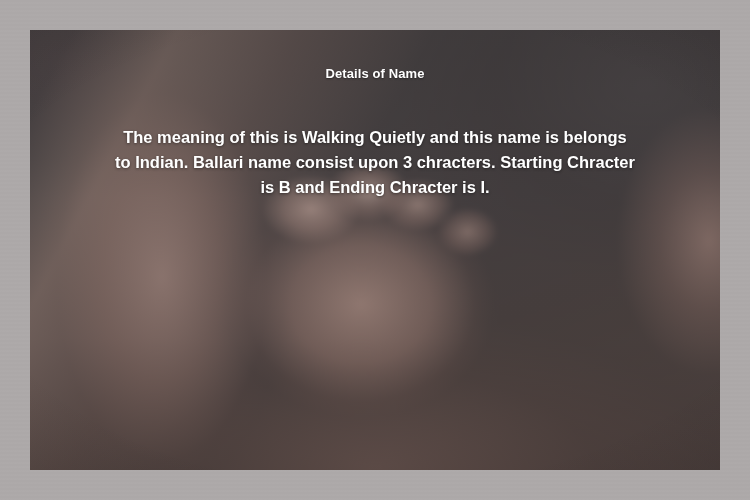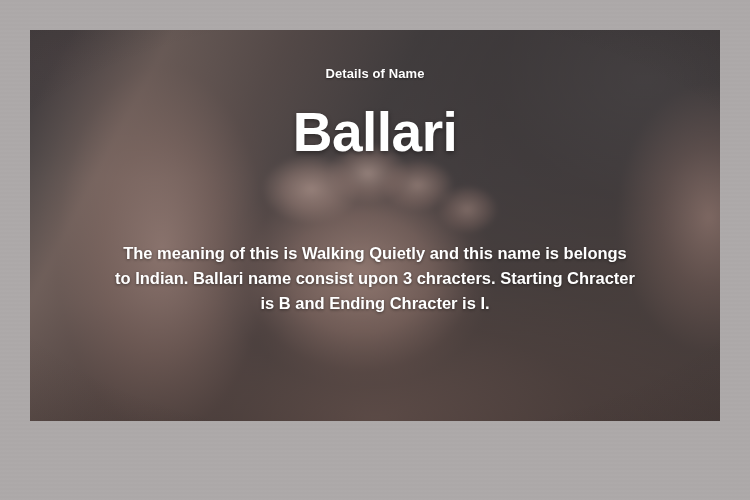--- a/index.html
+++ b/index.html
@@ -47,21 +47,21 @@
       repeating-linear-gradient(0deg, rgba(255,255,255,0.012) 0 2px, rgba(0,0,0,0.012) 2px 4px);
     opacity: 0.6;
   }
 
   
   .card {
     position: absolute;
     left: 30px;
     top: 30px;
     width: 690px;
-    height: 391px;
+    height: 440px;
     overflow: hidden;
     background: #3b3637;
   }
 
   
   .photo {
     position: absolute;
     inset: 0;
     background:
       
@@ -165,21 +165,20 @@
   <div class="card">
 
     <div class="photo"></div>
     <div class="photo-overlay"></div>
     <div class="photo-vignette"></div>
 
     <div class="content">
 
       <div class="kicker">Details of Name</div>
 
-      <h1 class="name-title">Ballari</h1>
 
       <p class="description">The meaning of this is Walking Quietly and this name is belongs to Indian. Ballari name consist upon 3 chracters. Starting Chracter is B and Ending Chracter is I.</p>
 
     </div>
 
 
   </div>
 </div>
 
 </body></html>

